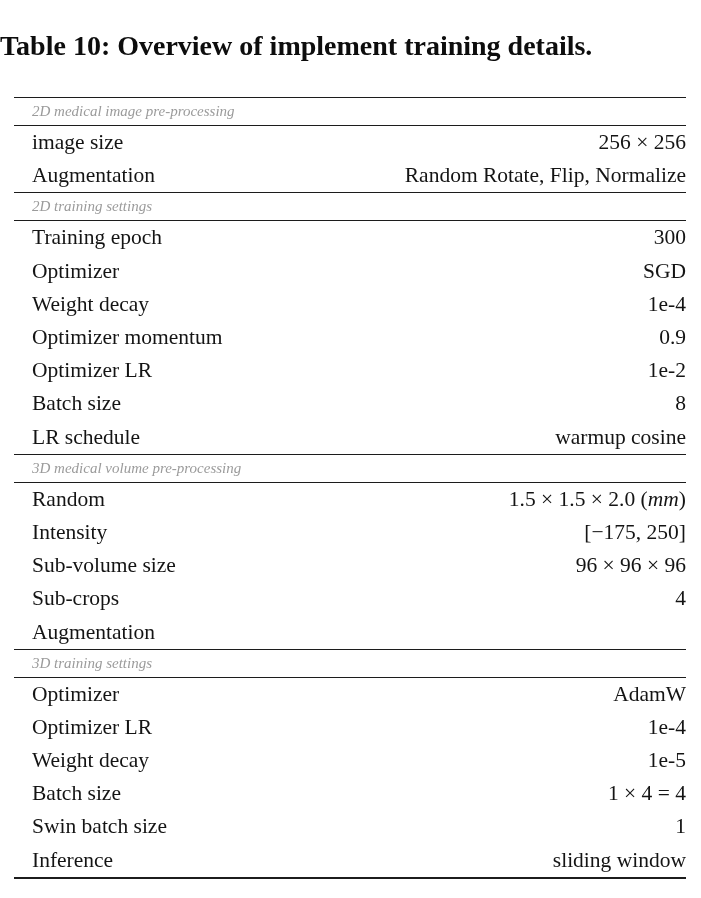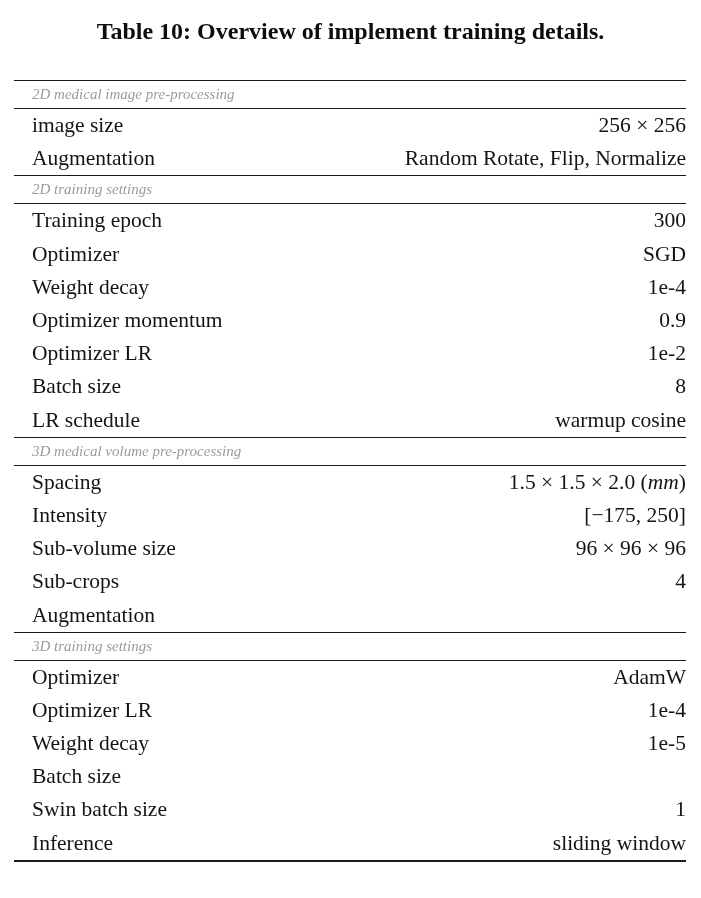--- a/index.html
+++ b/index.html
@@ -10,24 +10,23 @@
   }
   html,body{margin:0;padding:0;}
   body{
     width:701px;height:898px;
     background:var(--bg);
     font-family:"Liberation Serif", serif;
     color:var(--text);
     overflow:hidden;
   }
   .caption{
-    padding-top:16px;
-    text-align:center;
+    padding-top:28px;
     font-weight:bold;
-    font-size:24px;
+    font-size:28px;
     line-height:1.25;
     color:#0d0d0d;
   }
   .table{
     margin:34px 15px 0 14px;
     border-bottom:2px solid var(--rule);
   }
   .section-header{
     border-top:1.7px solid var(--rule);
     border-bottom:1.7px solid var(--rule);
@@ -95,21 +94,21 @@
     <div class="row">
       <span class="label">Batch size</span>
       <span class="value">8</span>
     </div>
     <div class="row">
       <span class="label">LR schedule</span>
       <span class="value">warmup cosine</span>
     </div>
     <div class="section-header">3D medical volume pre-processing</div>
     <div class="row">
-      <span class="label">Spacing</span>
+      <span class="label">Random</span>
       <span class="value"><span>1.5 × 1.5 × 2.0 (</span><span class="em">mm</span><span>)</span></span>
     </div>
     <div class="row">
       <span class="label">Intensity</span>
       <span class="value">[−175, 250]</span>
     </div>
     <div class="row">
       <span class="label">Sub-volume size</span>
       <span class="value">96 × 96 × 96</span>
     </div>
@@ -128,20 +127,21 @@
     <div class="row">
       <span class="label">Optimizer LR</span>
       <span class="value">1e-4</span>
     </div>
     <div class="row">
       <span class="label">Weight decay</span>
       <span class="value">1e-5</span>
     </div>
     <div class="row">
       <span class="label">Batch size</span>
+      <span class="value">1 × 4 = 4</span>
     </div>
     <div class="row">
       <span class="label">Swin batch size</span>
       <span class="value">1</span>
     </div>
     <div class="row">
       <span class="label">Inference</span>
       <span class="value">sliding window</span>
     </div>
   </div>

